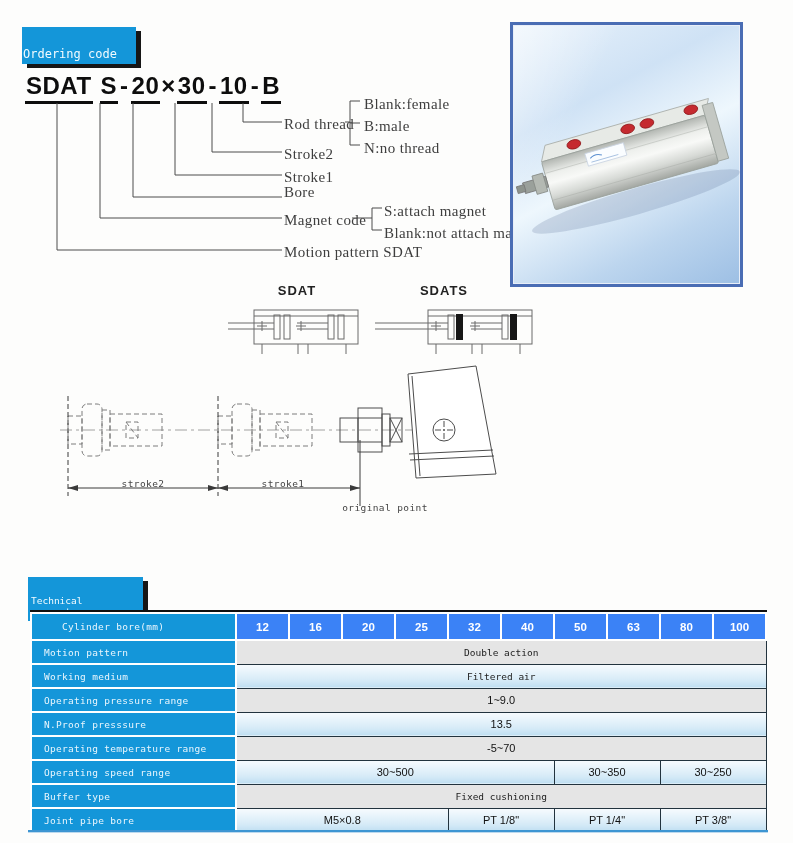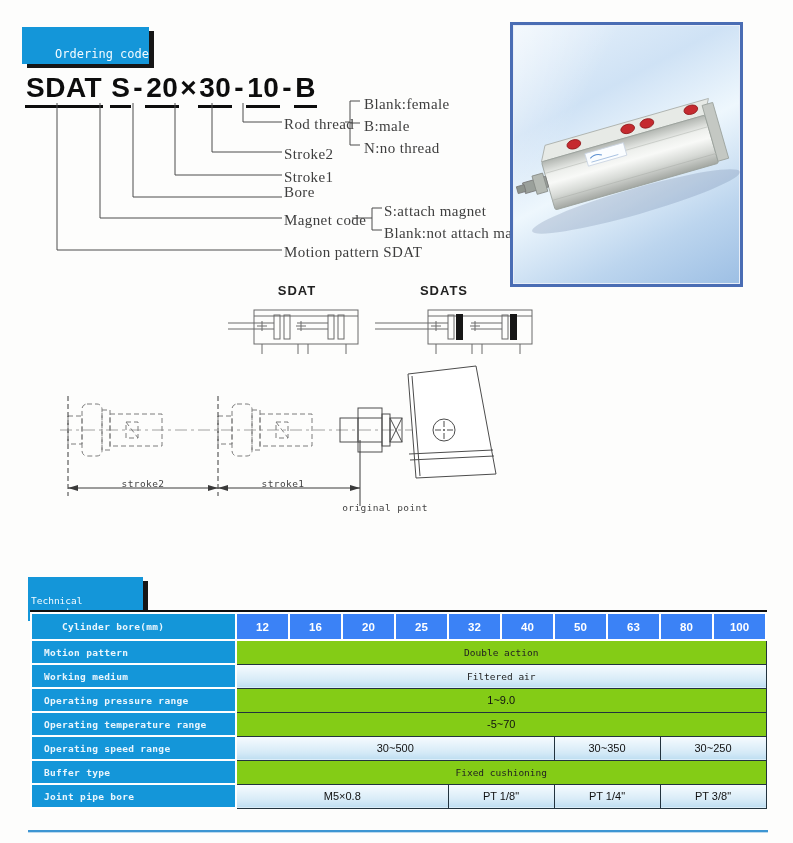--- a/index.html
+++ b/index.html
@@ -3,25 +3,25 @@
 <meta charset="utf-8">
 <style>
   html,body{margin:0;padding:0;background:#ffffff;}
   .page{position:relative;width:793px;height:843px;background:#fdfdfc;overflow:hidden;
         font-family:"Liberation Sans",sans-serif;}
 
   
   .hdr-box{position:absolute;background:#1496d9;box-shadow:5px 4px 0 0 #161616;
            color:#f2fbff;font-family:"DejaVu Sans Mono",monospace;
            display:flex;align-items:flex-end;}
-  .hdr-box.ord{left:22px;top:27px;width:113px;height:34px;font-size:12px;padding:0 0 3px 14px;justify-content:flex-end;}
+  .hdr-box.ord{left:22px;top:27px;width:113px;height:34px;font-size:12px;padding:0 0 3px 1px;}
   .hdr-box.tech{left:28px;top:577px;width:112px;height:31px;font-size:9.5px;padding:9px 0 4px 3px;letter-spacing:0;}
 
   
-  .code{position:absolute;left:25px;top:72px;font-size:28px;font-weight:bold;color:#0d0d0d;
+  .code{position:absolute;left:25px;top:72px;font-size:24px;font-weight:bold;color:#0d0d0d;
         letter-spacing:0.5px;white-space:nowrap;}
   .code span{display:inline-block;}
   .code .u{border-bottom:3px solid #0d0d0d;padding:0 1px 1px 1px;}
   .code .h{padding:0 2px;}
   .code .x{padding:0 1px;}
   .code .sp{width:7px;}
 
   .lineart{position:absolute;pointer-events:none;}
   .co{position:absolute;font-family:Liberation Serif, serif;font-size:15px;color:#3e3e3e;
       letter-spacing:0.4px;white-space:nowrap;}
@@ -41,28 +41,28 @@
 
   .dim-label{position:absolute;font-family:"DejaVu Sans Mono",monospace;font-size:9.5px;color:#444;
              text-align:center;letter-spacing:0.4px;}
 
   
   .topline{position:absolute;left:30px;top:610px;width:737px;height:2px;background:#101010;}
   .blueline{position:absolute;left:28px;top:830px;width:740px;height:2px;background:#3d95d2;border-bottom:1px solid #bcd9ee;}
   table.params{position:absolute;left:30px;top:612px;width:737px;border-collapse:collapse;table-layout:fixed;}
   table.params td,table.params th{border:1px solid #22333e;overflow:hidden;white-space:nowrap;}
   table.params .blue{background:#1496d9;border:2px solid #ffffff;color:#eaf6fd;
-        font-family:"DejaVu Sans Mono",monospace;font-size:9.5px;font-weight:bold;
+        font-family:"DejaVu Sans Mono",monospace;font-size:9.5px;font-weight:normal;
         text-align:left;padding:0 0 0 12px;letter-spacing:0.3px;}
   table.params th.blue.first{padding-left:30px;}
   table.params th.bore{background:#3b82f6;border:2px solid #ffffff;color:#ffffff;
         font-family:"Liberation Sans",sans-serif;font-size:11.5px;font-weight:bold;text-align:center;}
   table.params tr{height:24px;}
   table.params tr.hrow{height:27px;}
-  table.params td.val{text-align:center;color:#111;background:#84cc16;}
+  table.params td.val{text-align:center;color:#111;background:#e5e5e5;}
   table.params td.num{font-family:"Liberation Sans",sans-serif;font-size:11px;}
   table.params td.word{font-family:"DejaVu Sans Mono",monospace;font-size:9.5px;color:#222;}
   table.params tr.tint td.val{background:linear-gradient(180deg,#f7fbfe 0%,#d5eaf7 70%,#bedef1 100%);}
 </style>
 </head>
 <body>
 
 <div class="page">
 
   <div class="hdr-box ord">
@@ -248,20 +248,24 @@
       <td class="val word" colspan="10">Double action</td>
     </tr>
     <tr class="tint">
       <td class="blue">Working medium</td>
       <td class="val word" colspan="10">Filtered air</td>
     </tr>
     <tr>
       <td class="blue">Operating pressure range</td>
       <td class="val num" colspan="10">1~9.0</td>
     </tr>
+    <tr class="tint">
+      <td class="blue">N.Proof presssure</td>
+      <td class="val num" colspan="10">13.5</td>
+    </tr>
     <tr>
       <td class="blue">Operating temperature range</td>
       <td class="val num" colspan="10">-5~70</td>
     </tr>
     <tr class="tint">
       <td class="blue">Operating speed range</td>
       <td class="val num" colspan="6">30~500</td>
       <td class="val num" colspan="2">30~350</td>
       <td class="val num" colspan="2">30~250</td>
     </tr>

